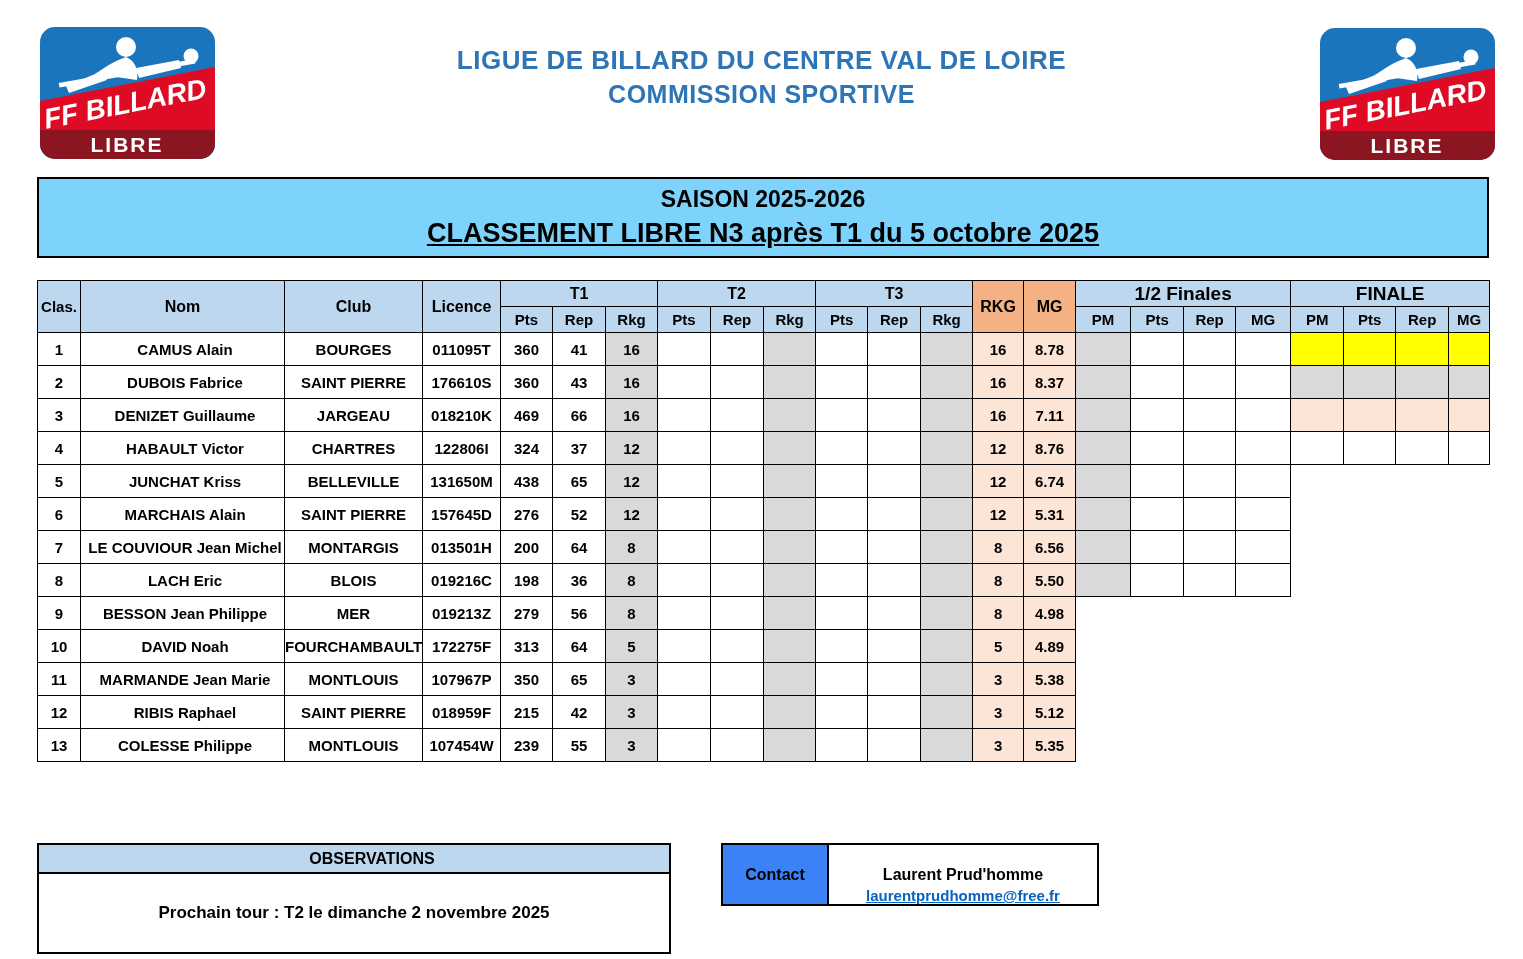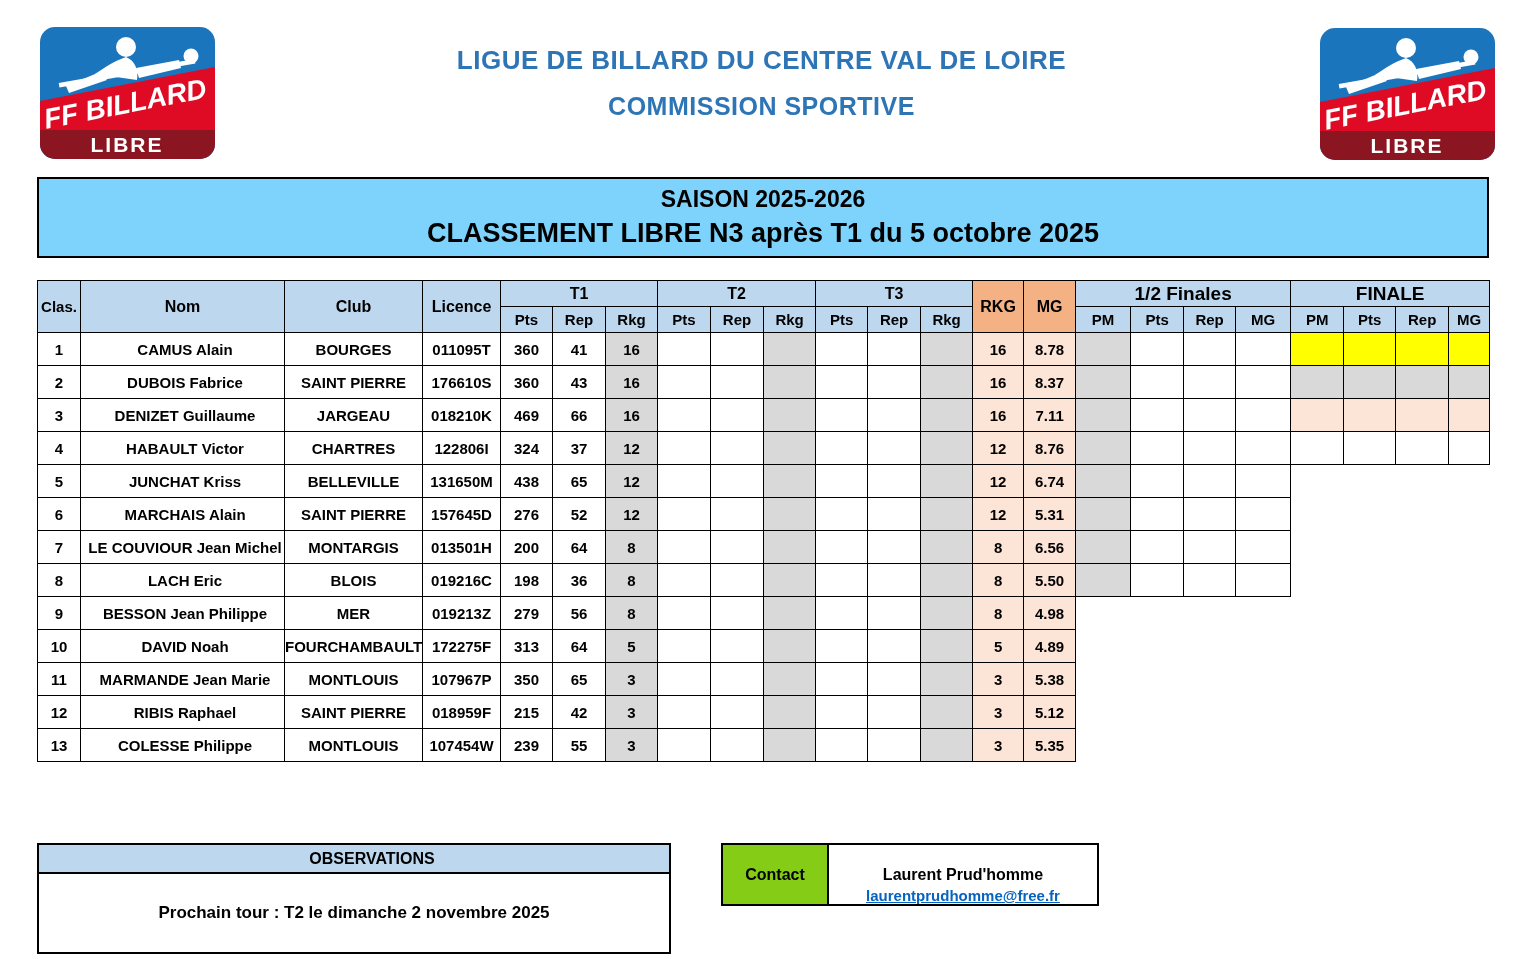--- a/index.html
+++ b/index.html
@@ -2,31 +2,31 @@
 <html><head>
 <meta charset="utf-8">
 <style>
   * { box-sizing: border-box; margin: 0; padding: 0; }
   html,body { width:1523px; height:959px; background:#ffffff; font-family:"Liberation Sans",sans-serif; position:relative; overflow:hidden; }
   .abs { position:absolute; }
 
   
   .league-head { left:230px; right:230px; top:44px; text-align:center; color:#2E75B6; font-weight:bold; }
   .league-head .l1 { font-size:26px; line-height:32px; letter-spacing:.5px; }
-  .league-head .l2 { font-size:25px; line-height:32px; margin-top:14px; letter-spacing:.5px; }
+  .league-head .l2 { font-size:25px; line-height:32px; margin-top:2px; letter-spacing:.5px; }
 
   
   .logo { width:175px; height:132px; }
   .logo svg { display:block; }
 
   
   .title-box { left:37px; top:177px; width:1452px; height:81px; background:#7dd3fc; border:2px solid #000;
                display:flex; flex-direction:column; align-items:center; justify-content:center; gap:5px; color:#000; font-weight:bold; }
   .title-box .t1 { font-size:23px; }
-  .title-box .t2 { font-size:27px; }
+  .title-box .t2 { font-size:27px;text-decoration:underline; }
 
   
   .tbl-wrap { left:37px; top:280px; }
   table { border-collapse:collapse; table-layout:fixed; width:1452px; }
   th, td { border:1.5px solid #000; font-weight:bold; color:#000; text-align:center; vertical-align:middle;
            white-space:nowrap; overflow:hidden; padding:0; }
   thead th { background:#BDD7EE; font-size:15px; height:26px; }
   thead th.big { font-size:19px; }
   thead th.mid { font-size:16px; }
   thead th.o { background:#F4B183; }
@@ -40,21 +40,21 @@
 
   
   .obs { left:37px; top:843px; width:634px; }
   .obs-head { height:31px; background:#BDD7EE; border:2px solid #000; display:flex; align-items:center; justify-content:center;
               font-size:16px; font-weight:bold;padding-left:36px; }
   .obs-body { height:80px; background:#fff; border:2px solid #000; border-top:none; display:flex; align-items:center; justify-content:center;
               font-size:17px; font-weight:bold; }
 
   
   .contact { left:721px; top:843px; width:378px; height:63px; display:flex; border:2px solid #000; background:#fff; }
-  .contact-label { width:106px; background:#84cc16; border-right:2px solid #000; display:flex; align-items:center; justify-content:center;
+  .contact-label { width:106px; background:#3b82f6; border-right:2px solid #000; display:flex; align-items:center; justify-content:center;
                    font-size:16px; font-weight:bold; }
   .contact-value { flex:1; display:flex; flex-direction:column; align-items:center; justify-content:flex-end; gap:3px; }
   .contact-name { font-size:16px; font-weight:bold; color:#000; }
   .contact-email { font-size:15px; font-weight:bold; color:#0563C1; text-decoration:underline; cursor:pointer; }
 </style>
 </head>
 <body>
 
 <div class="abs logo" style="left:40px; top:27px;">
   <svg width="175" height="132" viewBox="0 0 175 132">

